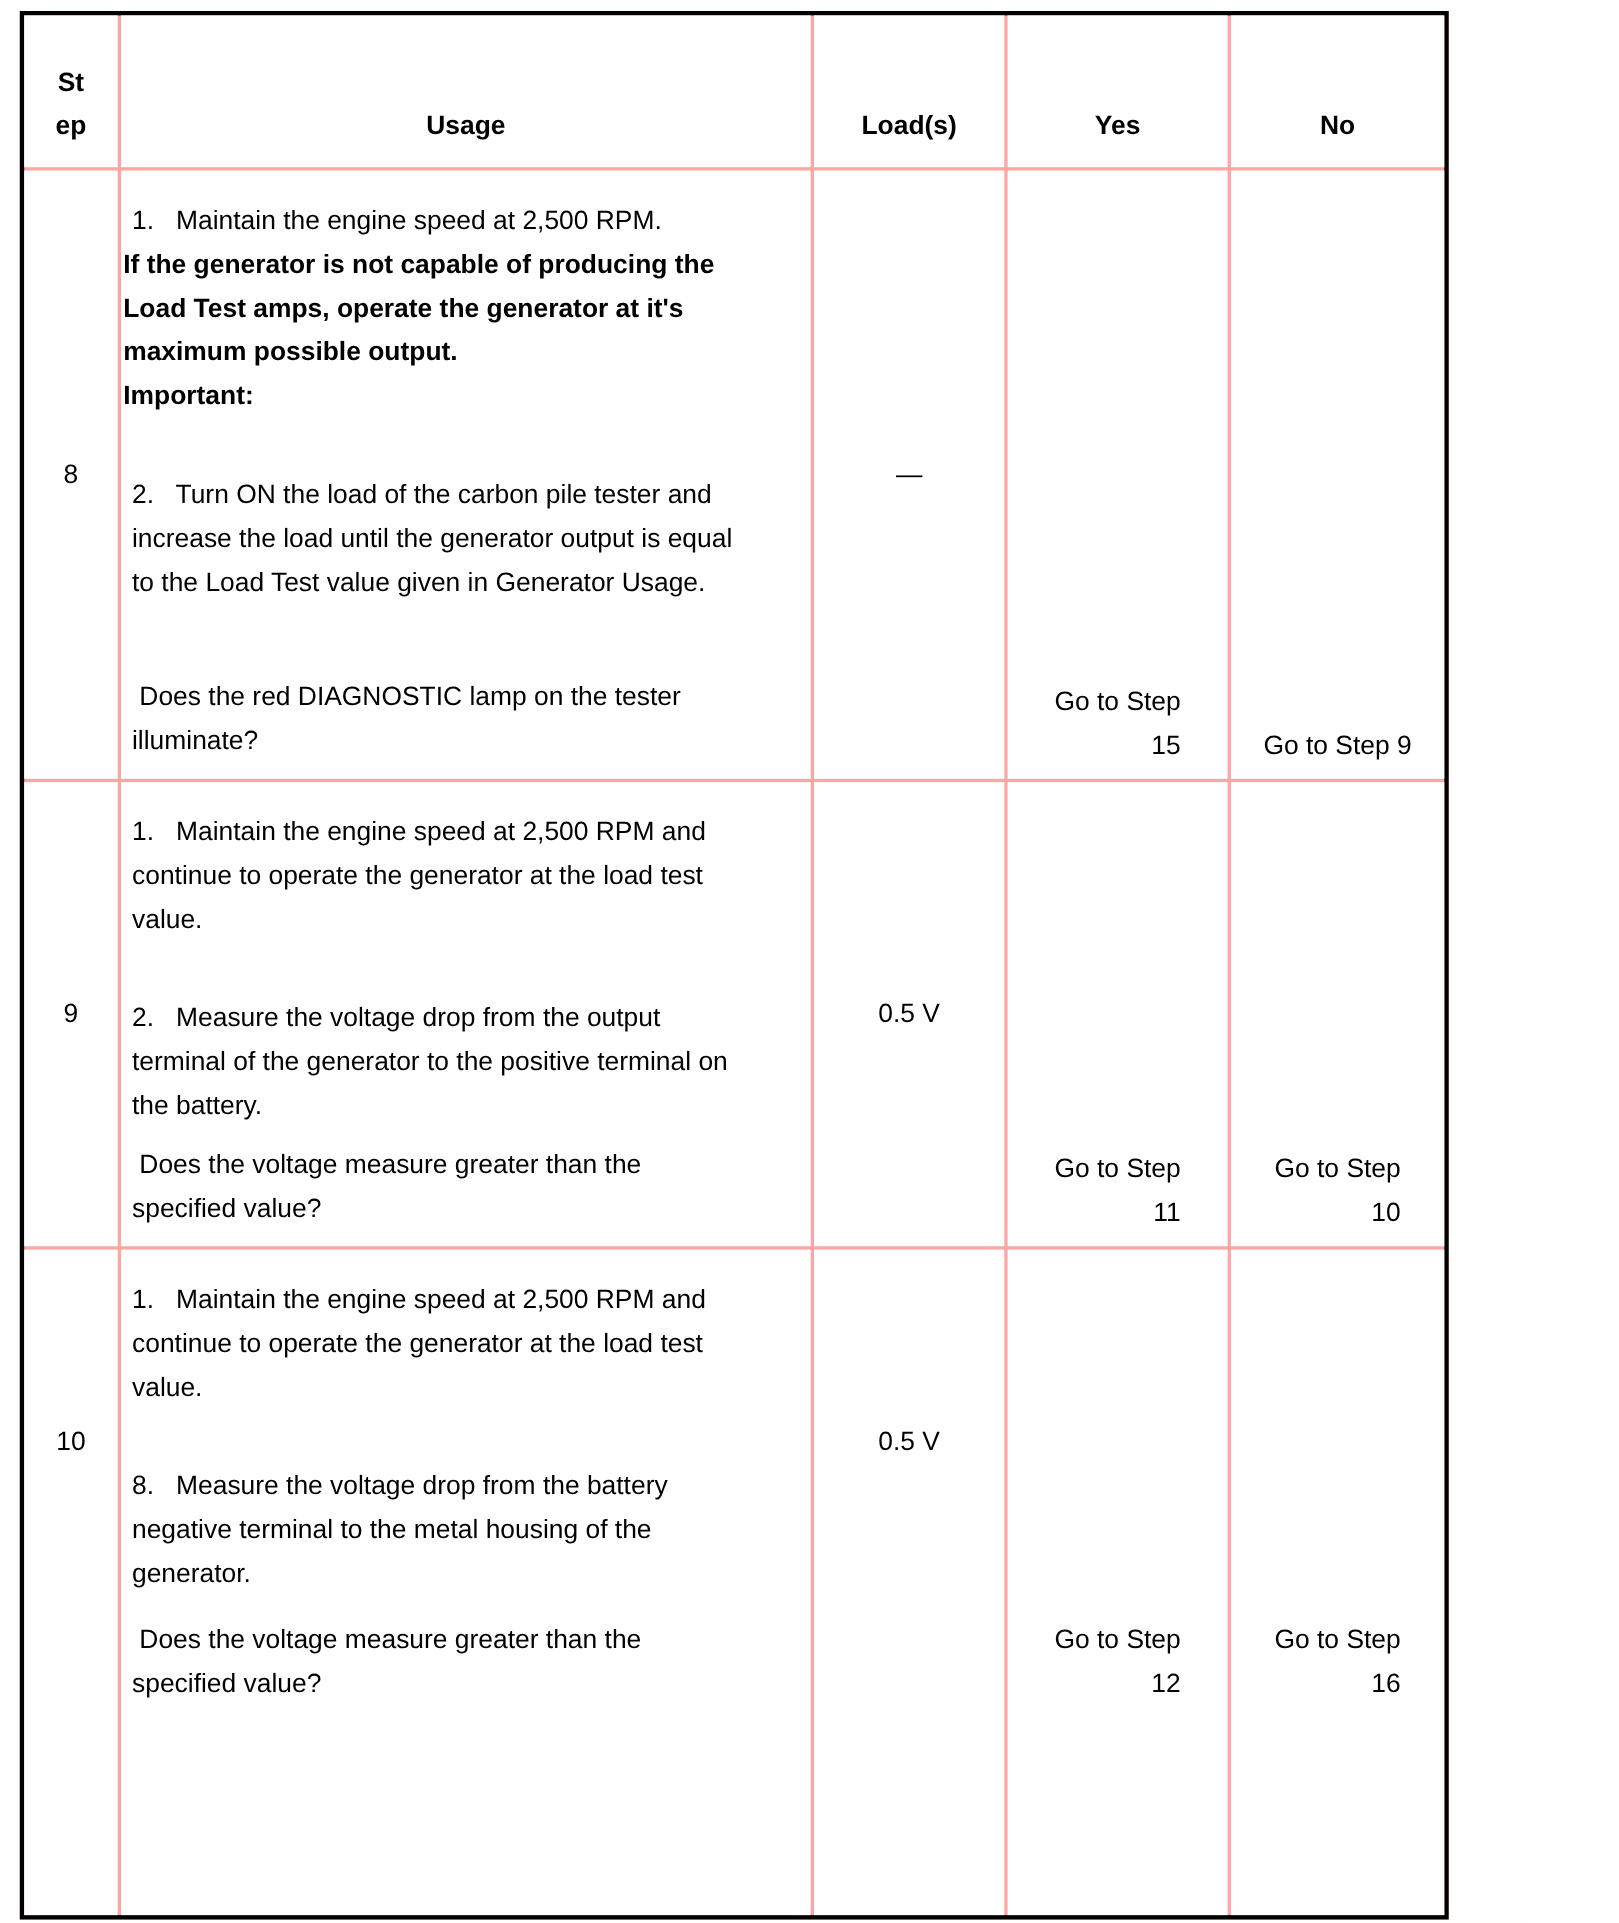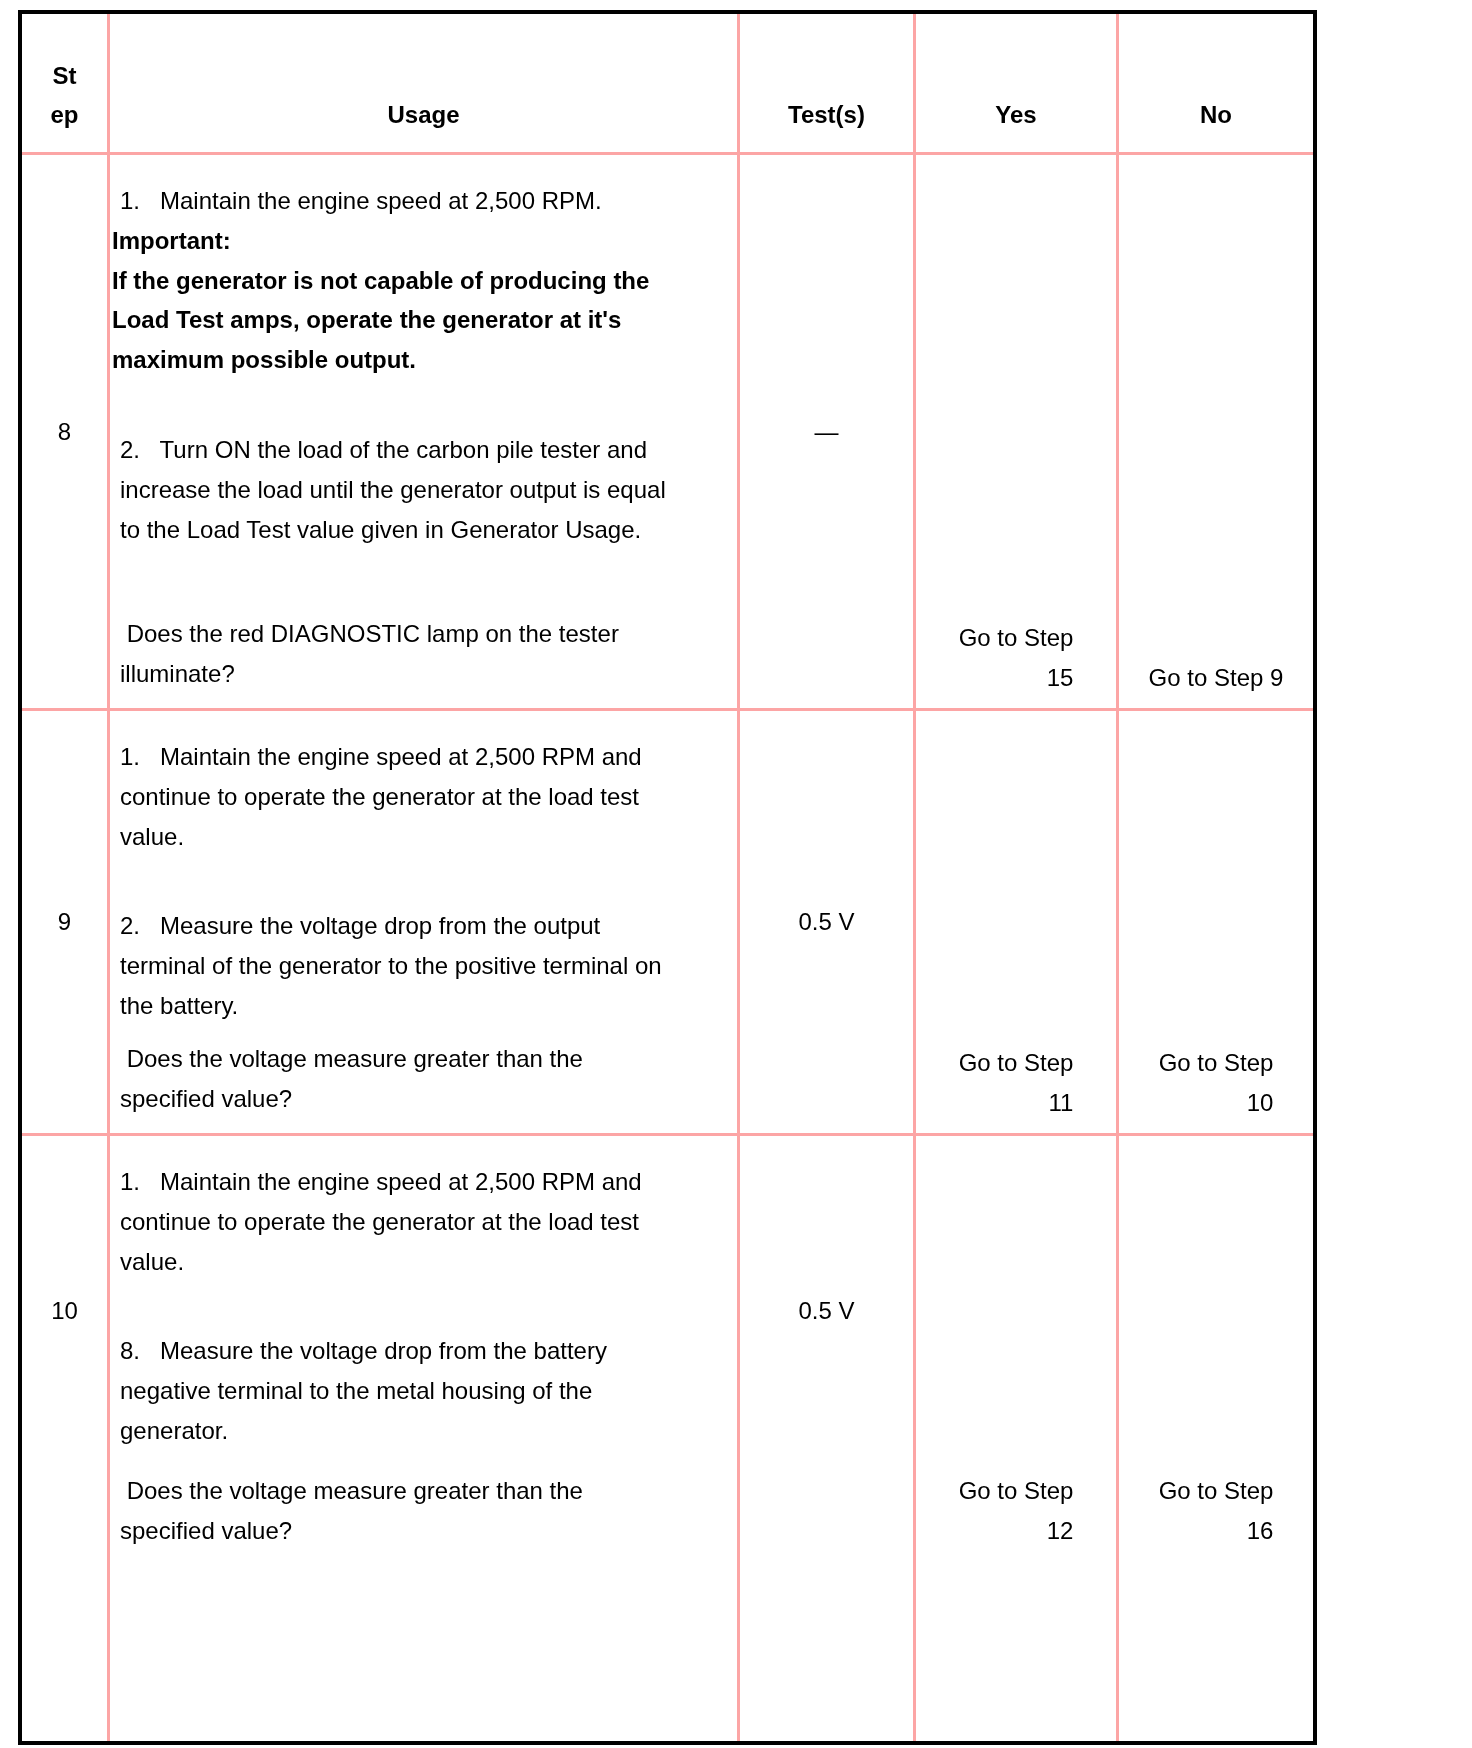--- a/index.html
+++ b/index.html
@@ -51,30 +51,30 @@
   .padctr { padding-bottom: 255px; }   
 </style>
 </head>
 <body>
 
 <div class="diag-table">
 
   <div class="cell hcell">St
 ep</div>
   <div class="cell hcell">Usage</div>
-  <div class="cell hcell">Test(s)</div>
+  <div class="cell hcell">Load(s)</div>
   <div class="cell hcell">Yes</div>
   <div class="cell hcell">No</div>
 
   <div class="cell ctr">8</div>
   <div class="cell action">
     <div class="para">1.   Maintain the engine speed at 2,500 RPM.</div>
     <div class="important">
+      <div class="para">If the generator is not capable of producing the Load Test amps, operate the generator at it's maximum possible output.</div>
       <div class="para">Important:</div>
-      <div class="para">If the generator is not capable of producing the Load Test amps, operate the generator at it's maximum possible output.</div>
     </div>
     <div class="para mt">2.   Turn ON the load of the carbon pile tester and increase the load until the generator output is equal to the Load Test value given in Generator Usage.</div>
     <div class="para question"> Does the red DIAGNOSTIC lamp on the tester illuminate?</div>
   </div>
   <div class="cell ctr">—</div>
   <div class="cell decide">
     <div class="goto">Go to Step
 15</div>
   </div>
   <div class="cell decide">

